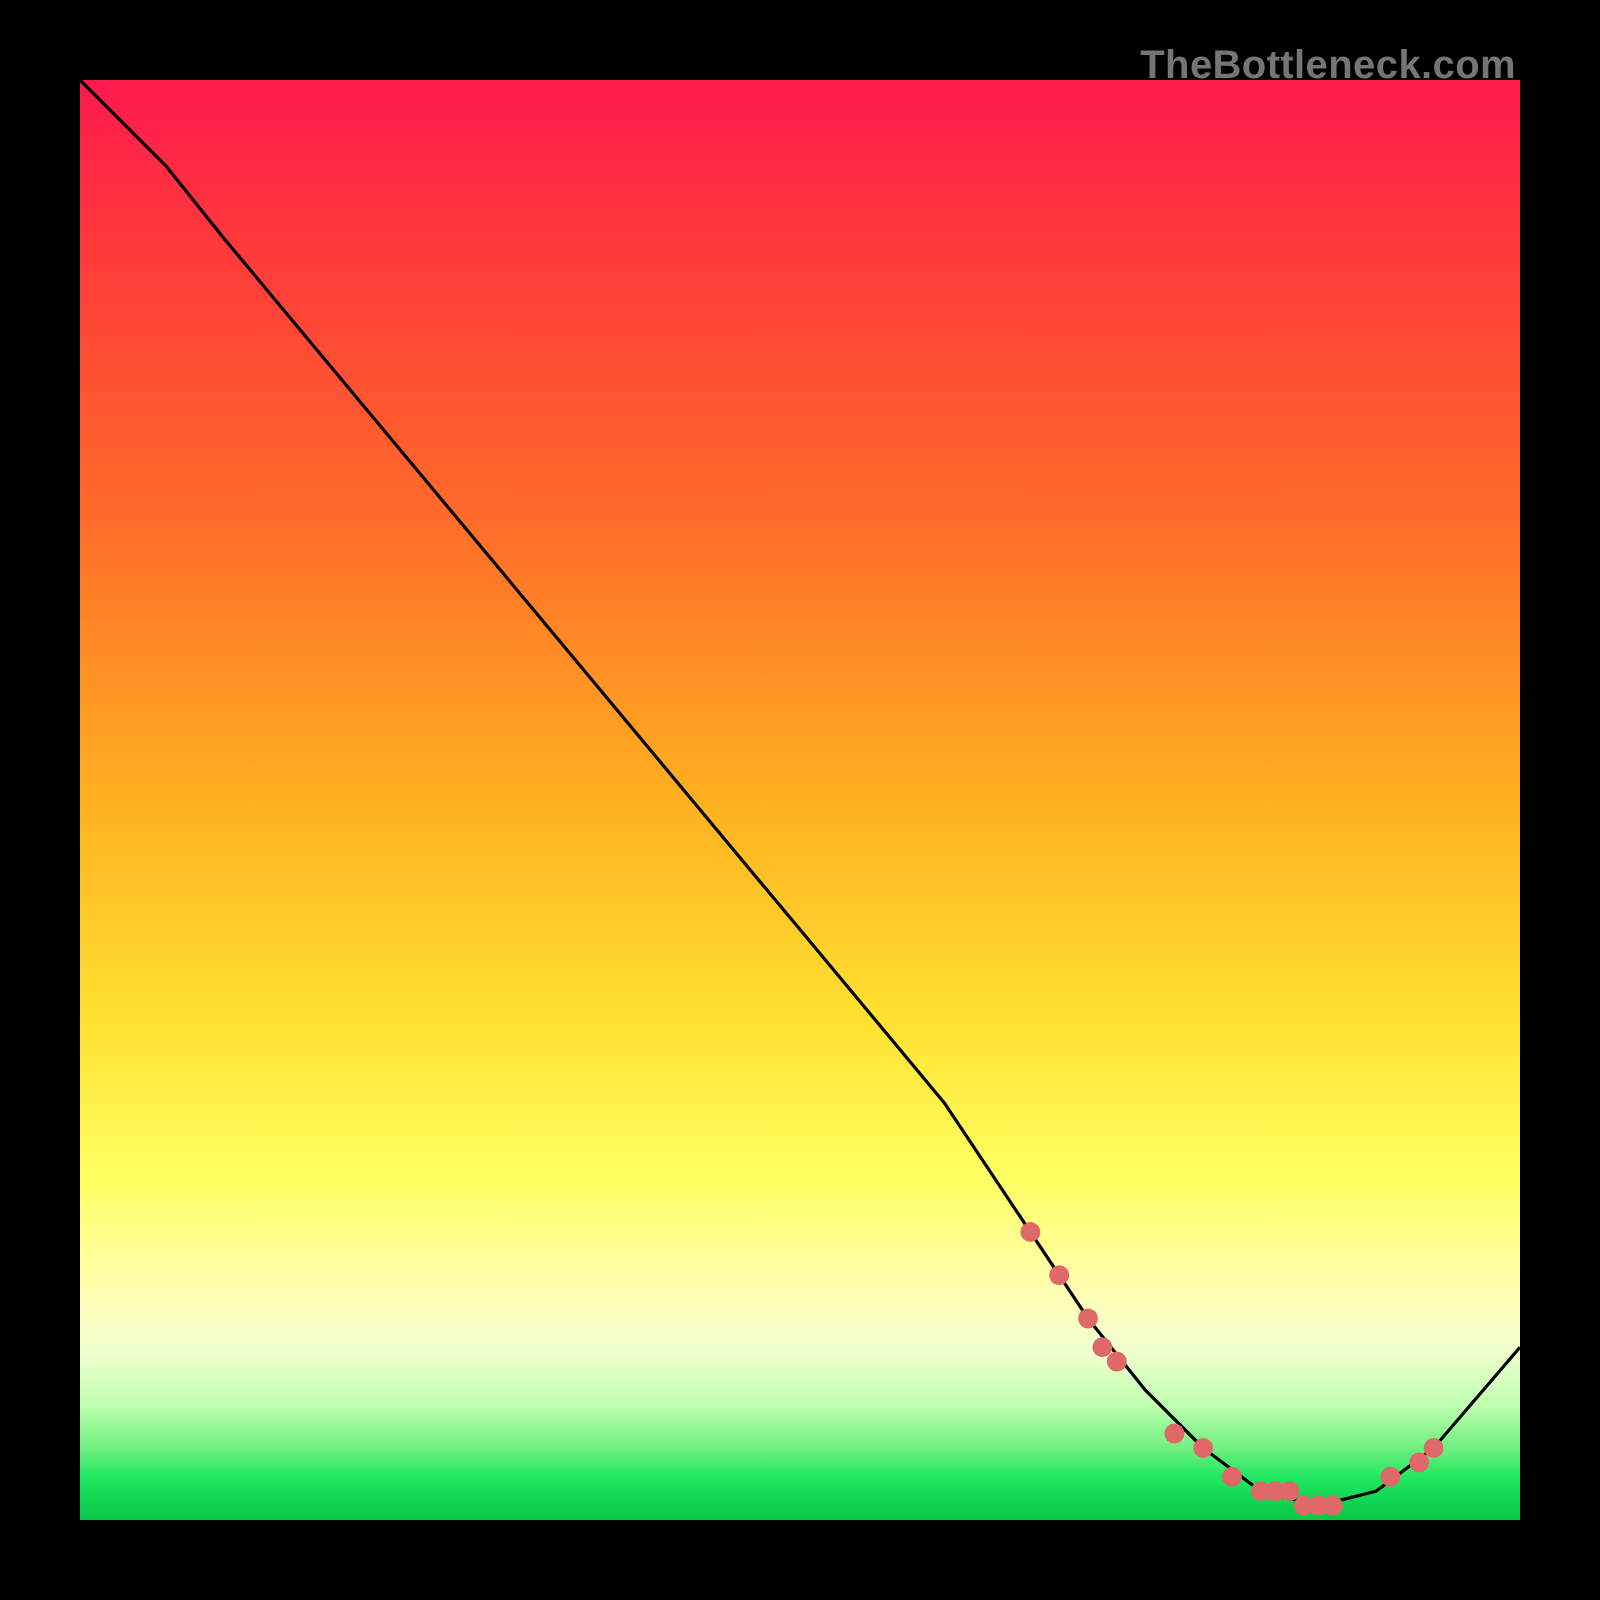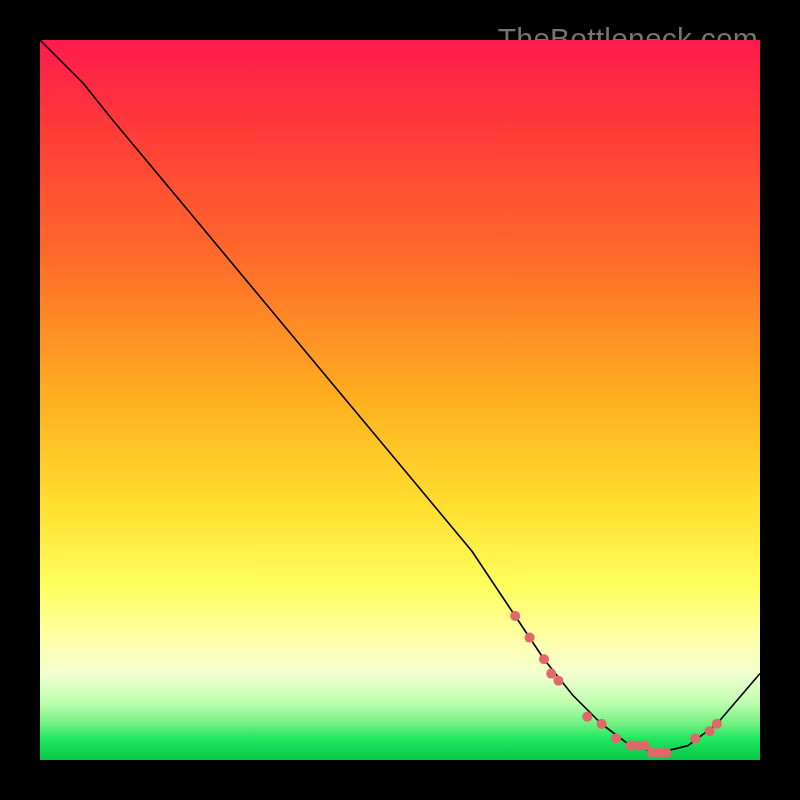--- a/index.html
+++ b/index.html
@@ -41,22 +41,22 @@
       #20e860 97%,
       #10d050 99%,
       #08c848 100%
     );
   }
   .watermark {
     position: absolute;
     right: 22px;
     top: 2px;
     color: #757575;
-    font-size: 30px;
-    font-weight: 400;
+    font-size: 20px;
+    font-weight: 700;
     letter-spacing: 0.2px;
   }
   svg.curve {
     position: absolute;
     left: 0;
     top: 0;
     width: 720px;
     height: 720px;
     overflow: visible;
   }

